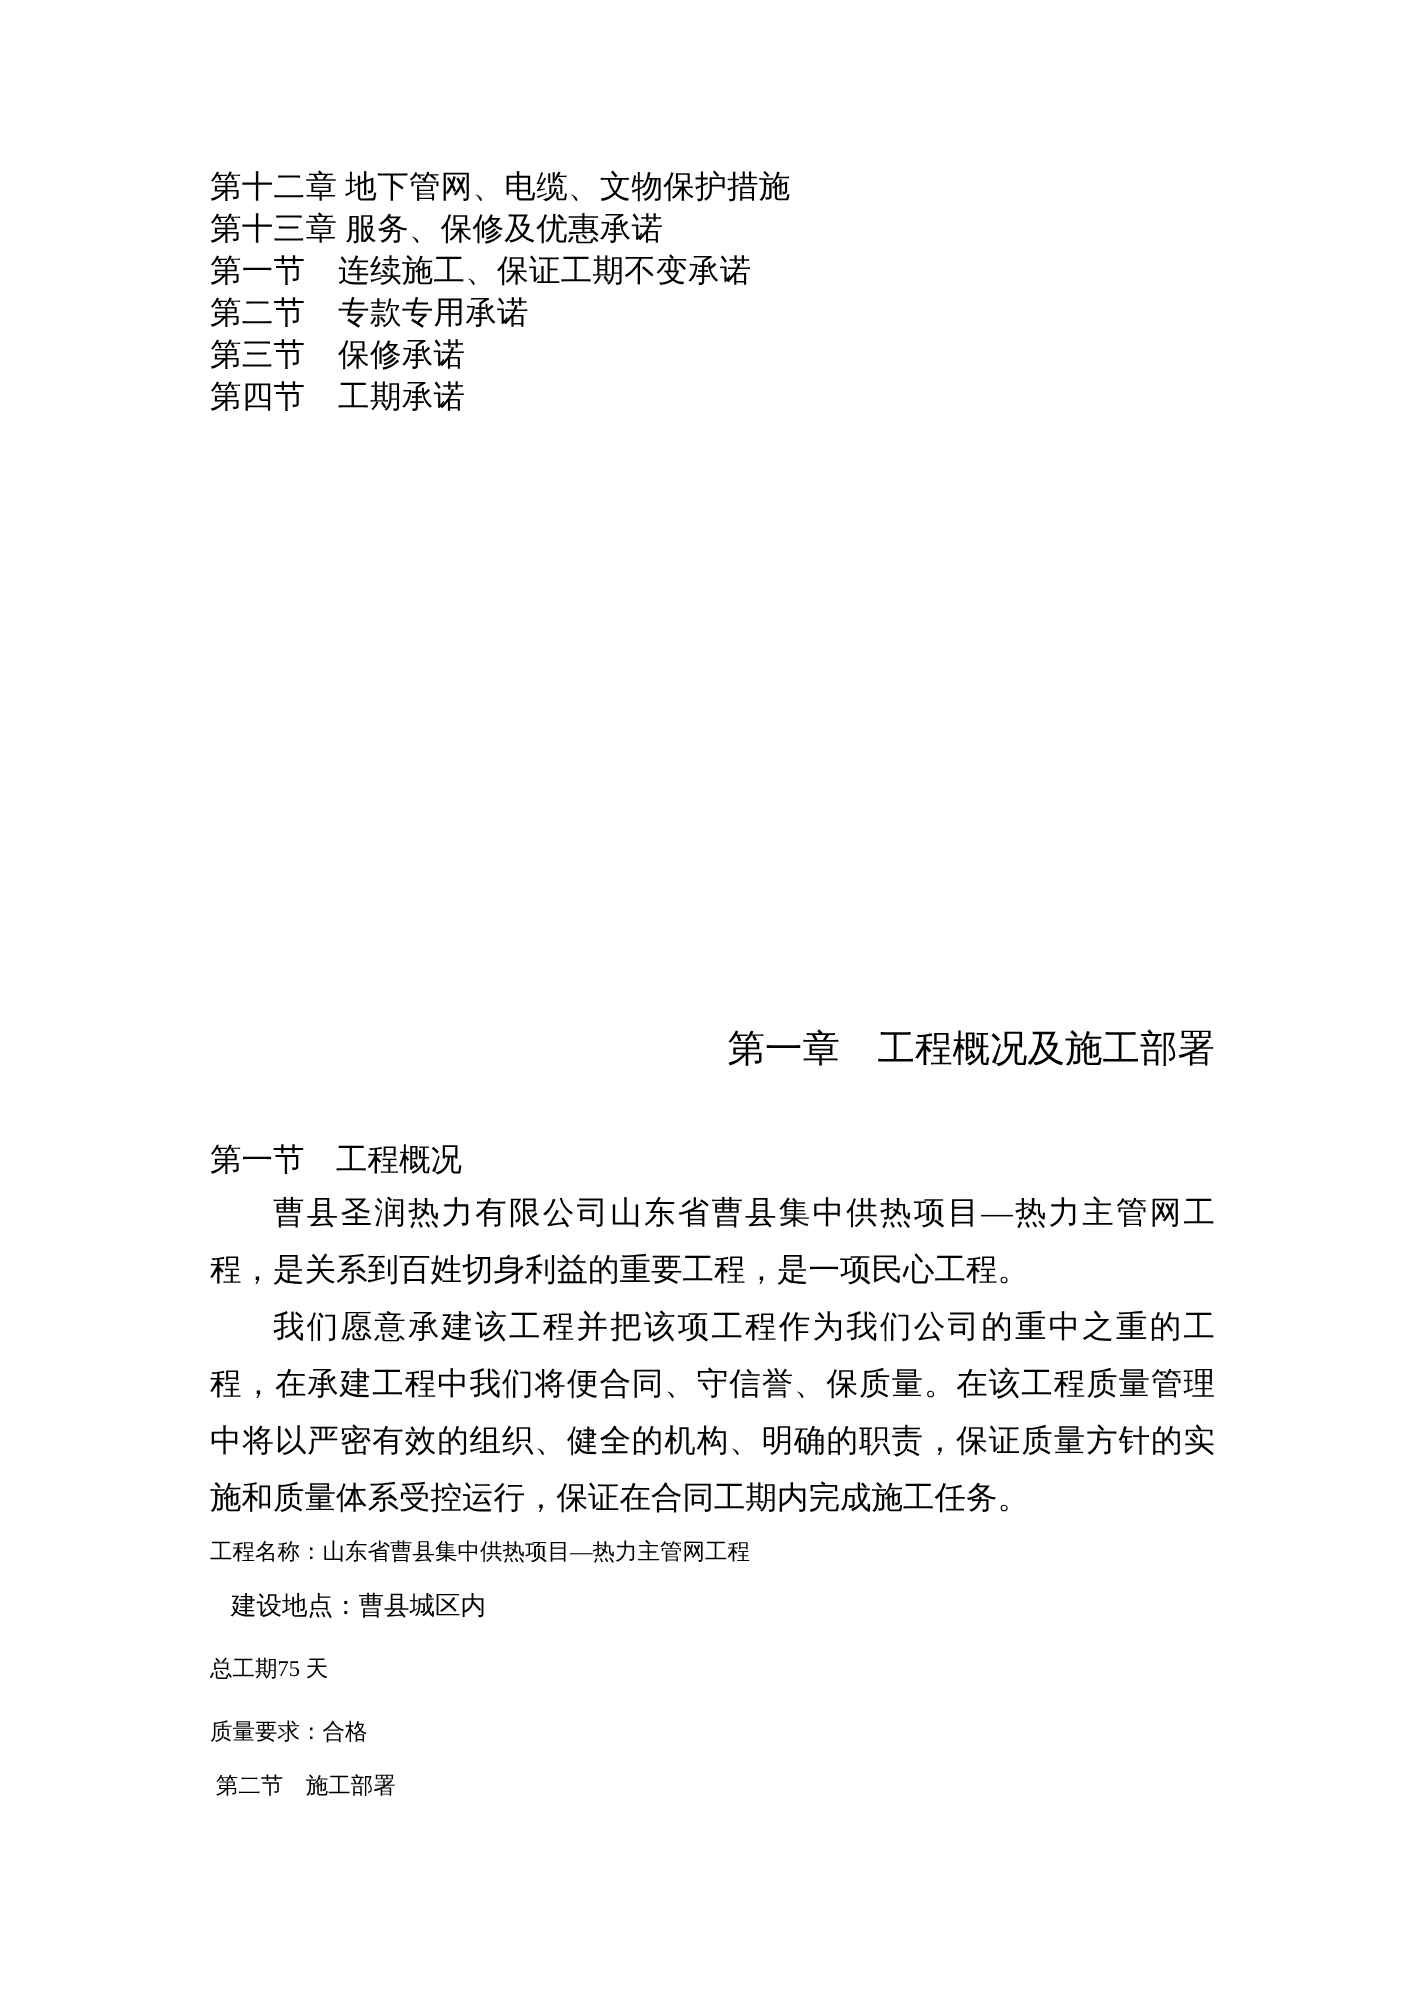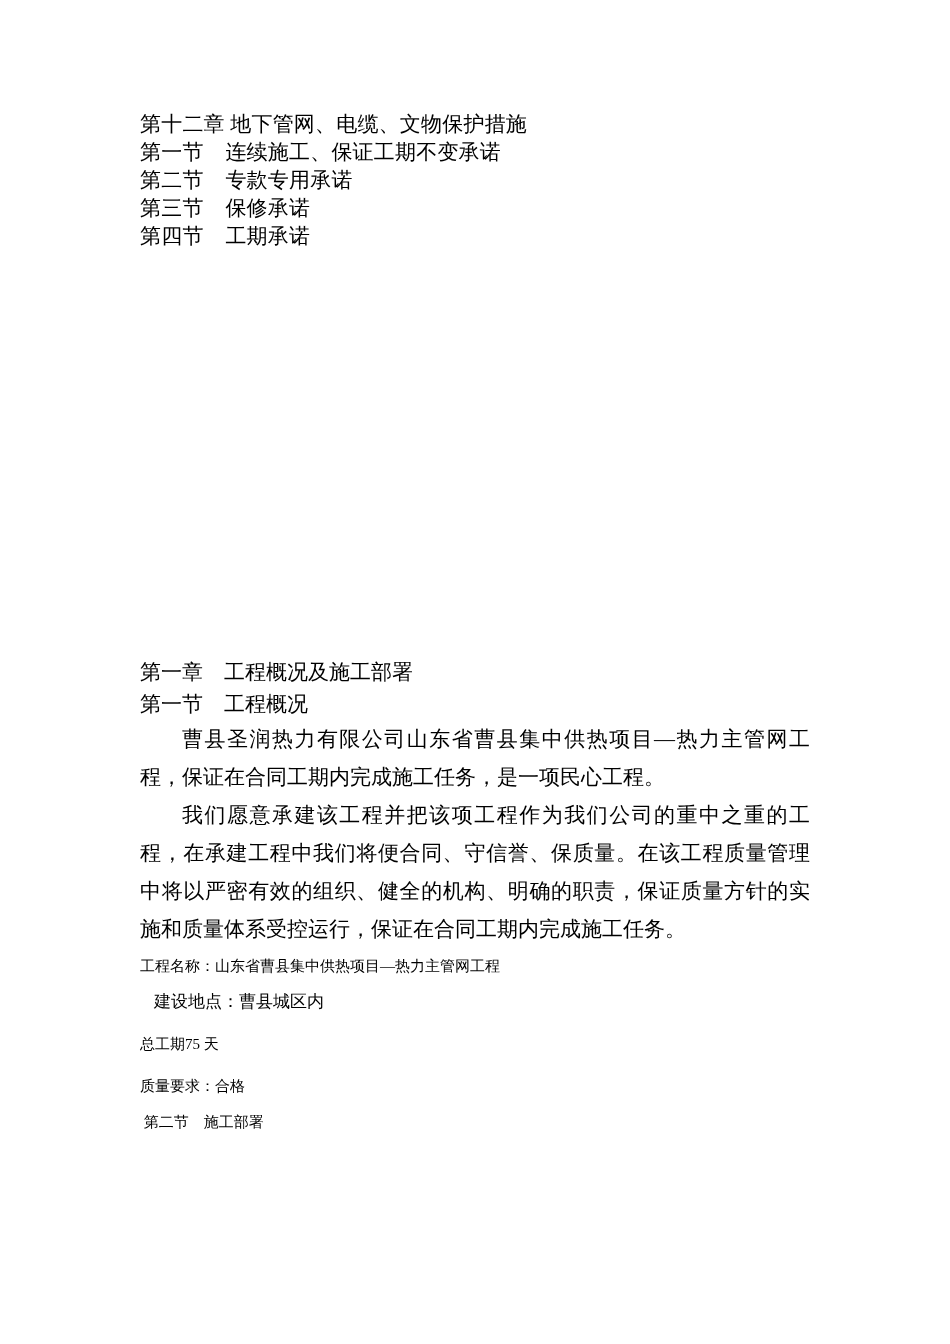--- a/index.html
+++ b/index.html
@@ -31,30 +31,31 @@
   .toc-line {
     font-size: 21px;
     line-height: 28px;
     white-space: pre;
     letter-spacing: 0.2px;
   }
   .spacer-block {
     height: 400px;
   }
   .chapter-title {
-    text-align: left;
-    font-size: 21px;
+    text-align: right;
+    font-size: 25px;
     line-height: 32px;
     margin-top: 6px;
     white-space: pre;
   }
   .section-head {
     font-size: 21px;
     line-height: 32px;
     white-space: pre;
+    margin-top: 41px;
   }
   .para {
     font-size: 21px;
     line-height: 38px;
     text-align: justify;
     text-justify: inter-ideograph;
     text-indent: 2em;
     margin: 0;
   }
   .plain {
@@ -72,33 +73,34 @@
   }
   .gap-sm { height: 6px; }
 </style>
 </head>
 <body>
 
 <div class="page">
 
   <div class="toc">
     <div class="toc-line">第十二章 地下管网、电缆、文物保护措施</div>
+    <div class="toc-line">第十三章 服务、保修及优惠承诺</div>
     <div class="toc-line">第一节    连续施工、保证工期不变承诺</div>
     <div class="toc-line">第二节    专款专用承诺</div>
     <div class="toc-line">第三节    保修承诺</div>
     <div class="toc-line">第四节    工期承诺</div>
   </div>
 
   <div class="spacer-block"></div>
 
   <div class="chapter-title">第一章    工程概况及施工部署</div>
 
   <div class="section-head">第一节    工程概况</div>
 
-  <p class="para">曹县圣润热力有限公司山东省曹县集中供热项目—热力主管网工程，保证在合同工期内完成施工任务，是一项民心工程。</p>
+  <p class="para">曹县圣润热力有限公司山东省曹县集中供热项目—热力主管网工程，是关系到百姓切身利益的重要工程，是一项民心工程。</p>
 
   <p class="para">我们愿意承建该工程并把该项工程作为我们公司的重中之重的工程，在承建工程中我们将便合同、守信誉、保质量。在该工程质量管理中将以严密有效的组织、健全的机构、明确的职责，保证质量方针的实施和质量体系受控运行，保证在合同工期内完成施工任务。</p>
 
   <div class="plain">工程名称：山东省曹县集中供热项目—热力主管网工程</div>
   <div class="plain-indent">建设地点：曹县城区内</div>
   <div class="gap-sm"></div>
   <div class="plain">总工期75 天</div>
   <div class="gap-sm"></div>
   <div class="plain">质量要求：合格</div>
   <div class="plain"> 第二节    施工部署</div>

